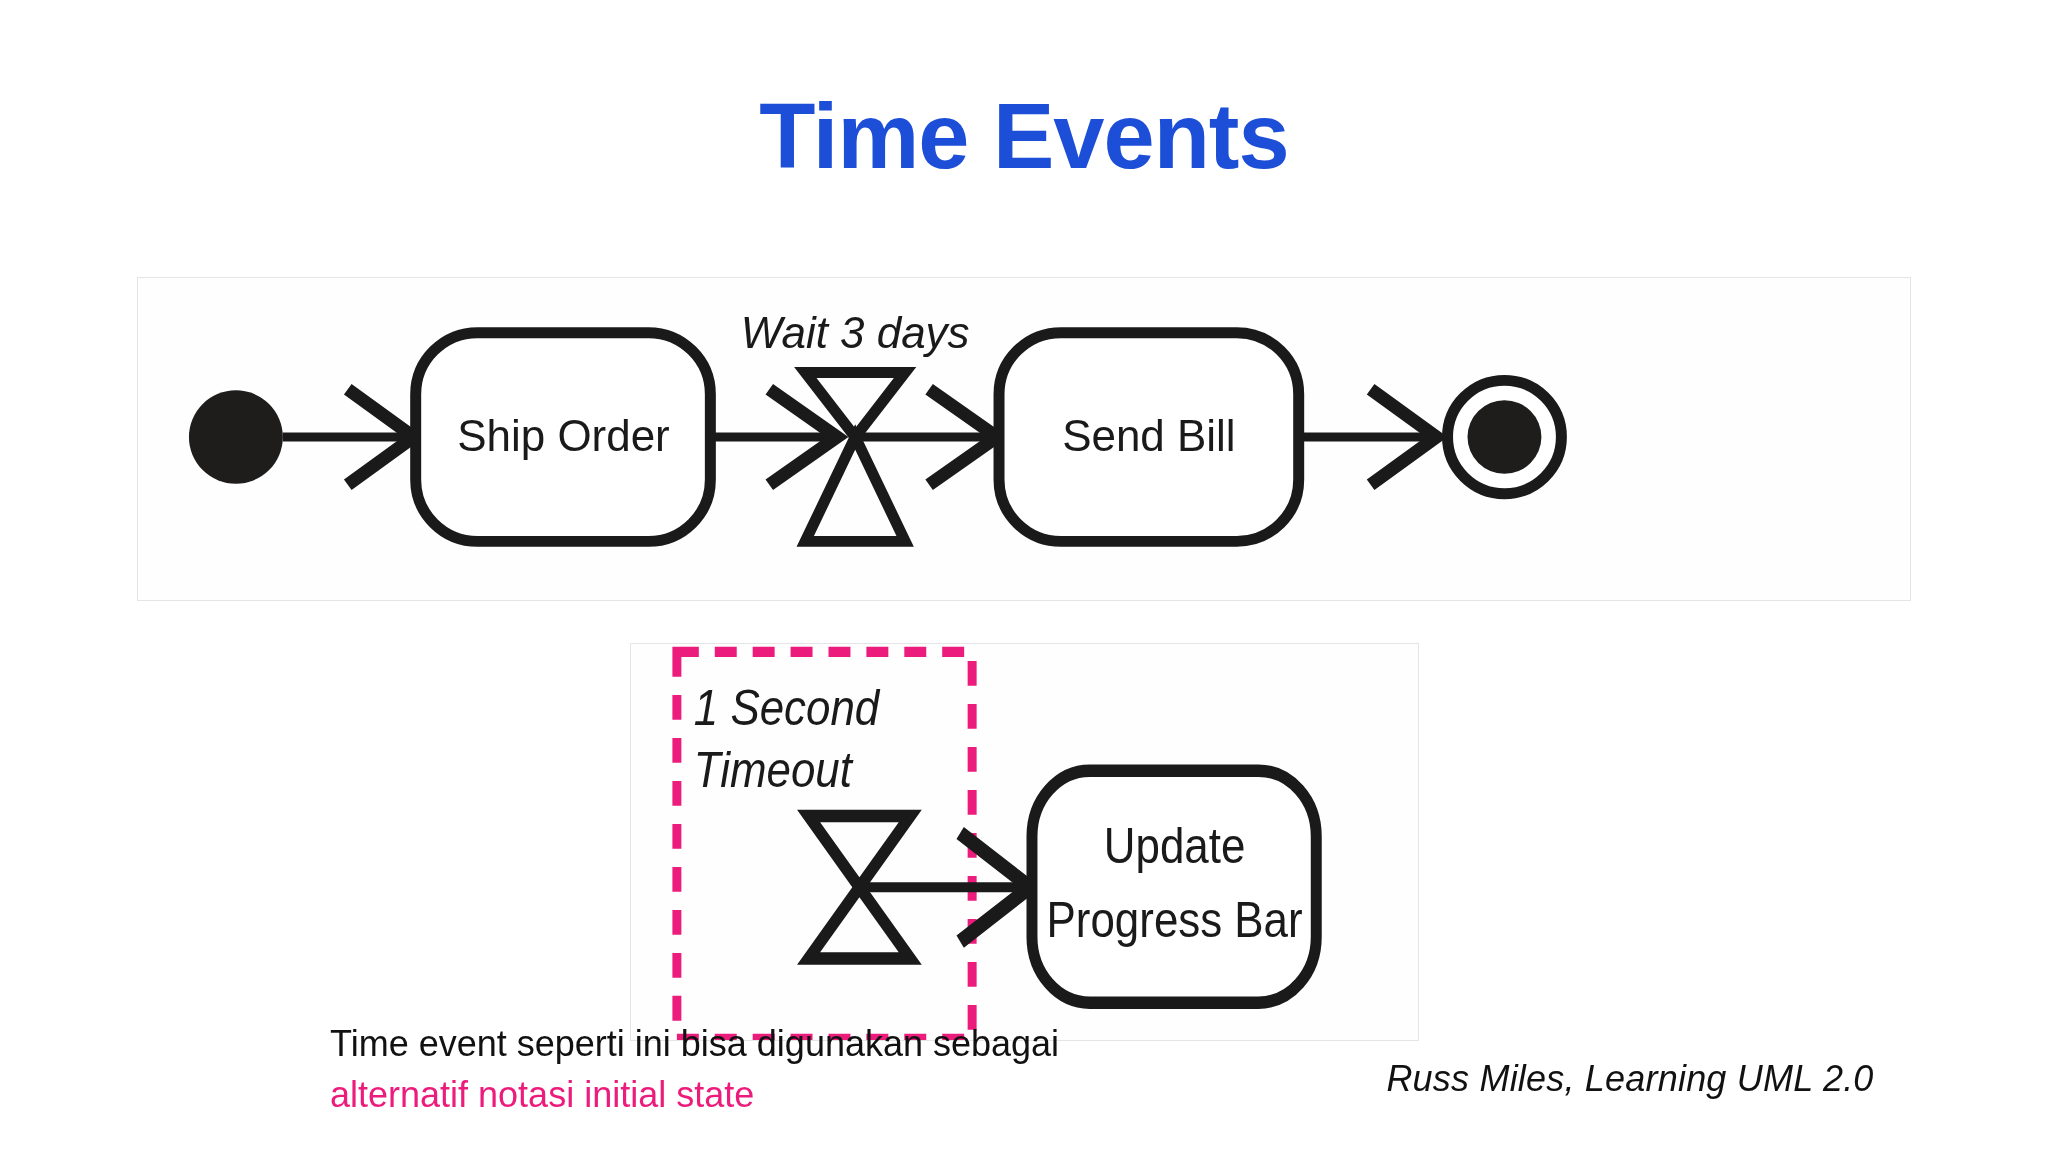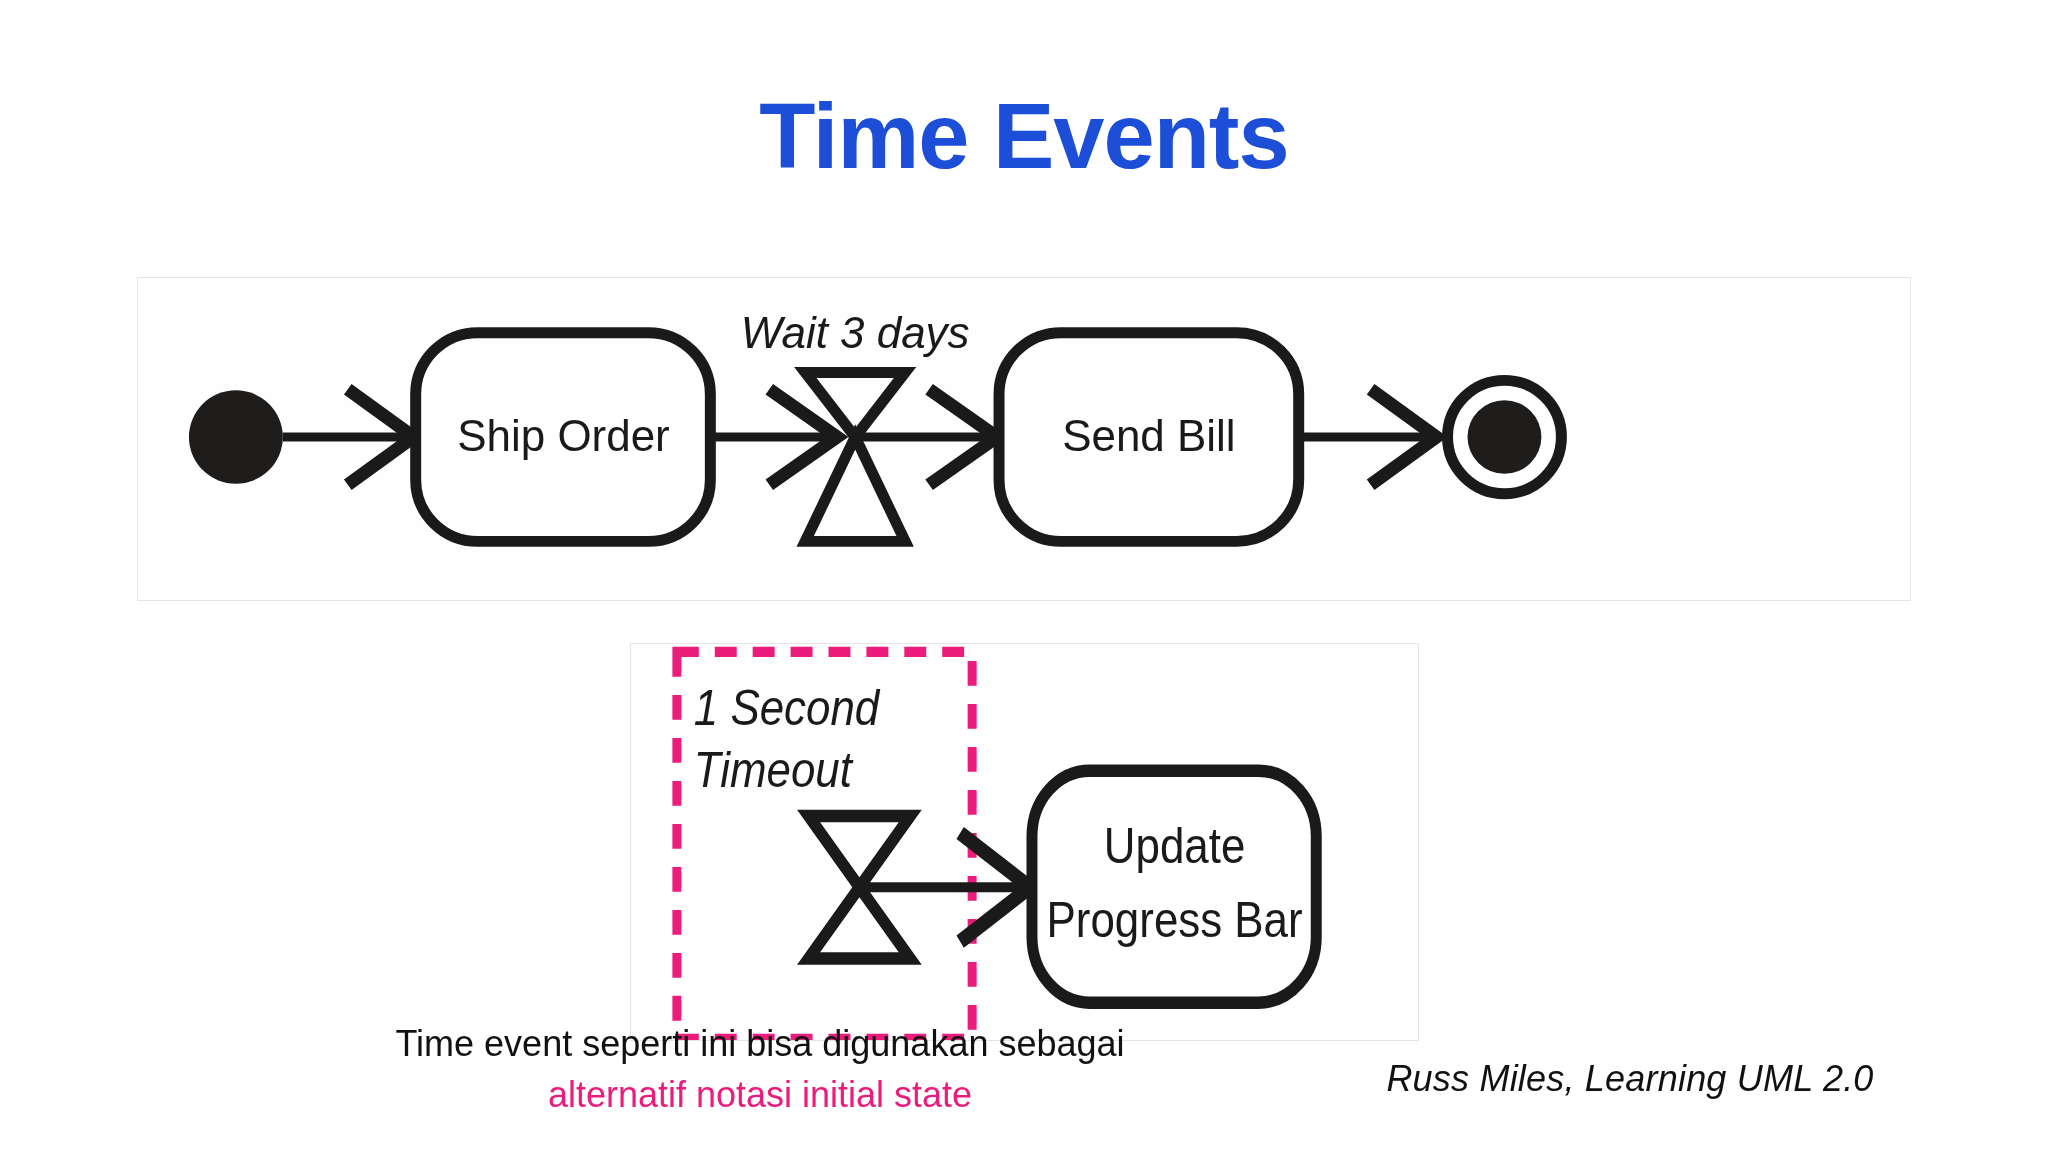--- a/index.html
+++ b/index.html
@@ -57,21 +57,20 @@
     width: 100%;
     height: 100%;
   }
 
   
   .caption {
     position: absolute;
     left: 330px;
     top: 1018px;
     width: 860px;
-    text-align: center;
     font-family: "Liberation Sans", sans-serif;
     font-size: 36px;
     line-height: 1.42;
     color: #111111;
   }
   .caption .hl {
     color: #ec1c7d;
   }
 
   

